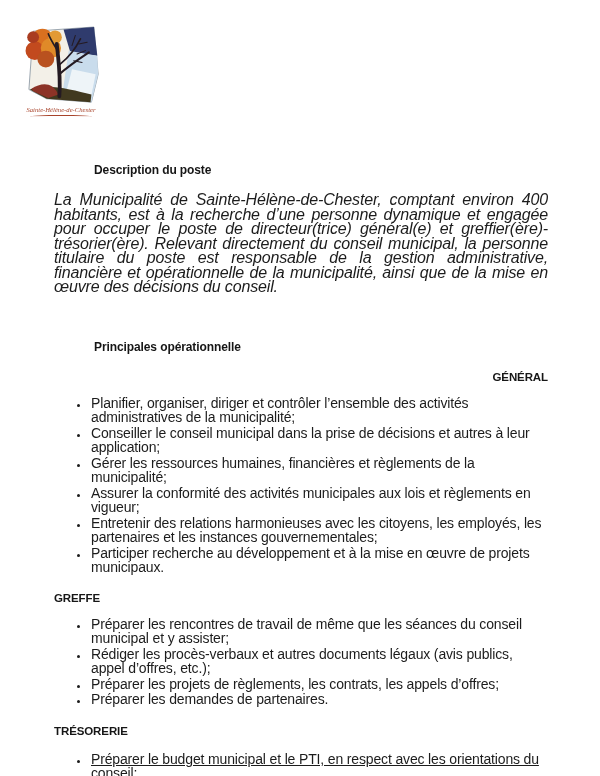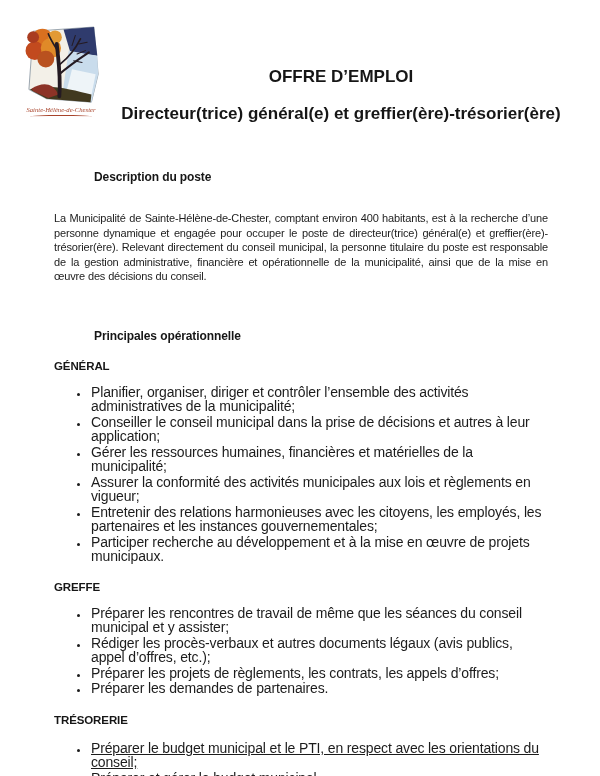--- a/index.html
+++ b/index.html
@@ -28,31 +28,32 @@
   }
   .caption-flourish { width: 62px; height: 2px; margin: 1px auto 0; border-top: 1px solid #a8432b; border-radius: 50%; }
   .title-col { flex: 1 1 auto; text-align: center; padding-left: 8px; }
   .doc-title   { margin: 41px 0 0; font-size: 17px; line-height: 22px; font-weight: 700; color: #161616; }
   .doc-subtitle{ margin: 15px 0 0; font-size: 17px; line-height: 22px; font-weight: 700; color: #161616; }
 
   
   .content { margin: 0 52px 0 54px; }
   .h-major { margin: 45px 0 0; font-size: 12px; line-height: 15px; font-weight: 700; letter-spacing: -0.1px; color: #161616; padding-left: 40px; }
   .h-minor { font-size: 11.5px; line-height: 14px; font-weight: 700; letter-spacing: -0.1px; color: #161616; }
-  .h-minor.general    { margin: 15px 0 0; }
+  .h-minor.general    { margin: 15px 0 0; text-align: right; }
   .h-minor.greffe     { margin: 16px 0 0; }
   .h-minor.tresorerie { margin: 17px 0 0; }
 
   .body-text {
-    margin: 26px 0 0;
-    font-size: 11px;
+    margin: 15px 0 0;
+    font-size: 16px;
     line-height: 14.5px;
     letter-spacing: -0.15px;
     text-align: justify;
     color: #1c1c1c;
+    font-style: italic;
   }
   ul.bullets {
     margin: 12px 0 0;
     padding: 0 0 0 35px;
     list-style: disc outside;
   }
   ul.bullets.last { margin-top: 14px; text-decoration: underline; }
   ul.bullets li {
     margin: 0 0 1px;
     padding-left: 2px;
@@ -92,38 +93,34 @@
 
         <path d="M43,84 C45,62 42,42 40,22" stroke="#241a22" stroke-width="4.5" fill="none" stroke-linecap="round"></path>
         <path d="M43,58 C54,48 66,40 78,32" stroke="#241a22" stroke-width="2.5" fill="none" stroke-linecap="round"></path>
         <path d="M44,46 C54,38 62,28 68,16" stroke="#241a22" stroke-width="2" fill="none" stroke-linecap="round"></path>
         <path d="M60,42 L70,44 M64,34 L74,30 M58,24 L62,12 M66,22 L76,20" stroke="#241a22" stroke-width="1.2" fill="none" stroke-linecap="round"></path>
         <path d="M41,30 C36,22 32,16 30,10" stroke="#241a22" stroke-width="2" fill="none" stroke-linecap="round"></path>
       </svg>
       <div class="logo-caption">Sainte-Hélène-de-Chester</div>
       <div class="caption-flourish"></div>
     </div>
-    <div class="title-col">
-      <h1 class="doc-title">OFFRE D’EMPLOI</h1>
-      <h2 class="doc-subtitle">Directeur(trice) général(e) et greffier(ère)-trésorier(ère)</h2>
-    </div>
   </header>
 
   <main class="content">
 
     <h3 class="h-major">Description du poste</h3>
     <p class="body-text">La Municipalité de Sainte-Hélène-de-Chester, comptant environ 400 habitants, est à la recherche d’une personne dynamique et engagée pour occuper le poste de directeur(trice) général(e) et greffier(ère)-trésorier(ère). Relevant directement du conseil municipal, la personne titulaire du poste est responsable de la gestion administrative, financière et opérationnelle de la municipalité, ainsi que de la mise en œuvre des décisions du conseil.</p>
 
     <h3 class="h-major">Principales opérationnelle</h3>
 
     <h4 class="h-minor general">GÉNÉRAL</h4>
     <ul class="bullets">
       <li>Planifier, organiser, diriger et contrôler l’ensemble des activités administratives de la municipalité;</li>
       <li>Conseiller le conseil municipal dans la prise de décisions et autres à leur application;</li>
-      <li>Gérer les ressources humaines, financières et matérielles de la municipalité;</li>
+      <li>Gérer les ressources humaines, financières et règlements de la municipalité;</li>
       <li>Assurer la conformité des activités municipales aux lois et règlements en vigueur;</li>
       <li>Entretenir des relations harmonieuses avec les citoyens, les employés, les partenaires et les instances gouvernementales;</li>
       <li>Participer recherche au développement et à la mise en œuvre de projets municipaux.</li>
     </ul>
 
     <h4 class="h-minor greffe">GREFFE</h4>
     <ul class="bullets">
       <li>Préparer les rencontres de travail de même que les séances du conseil municipal et y assister;</li>
       <li>Rédiger les procès-verbaux et autres documents légaux (avis publics, appel d’offres, etc.);</li>
       <li>Préparer les projets de règlements, les contrats, les appels d’offres;</li>

